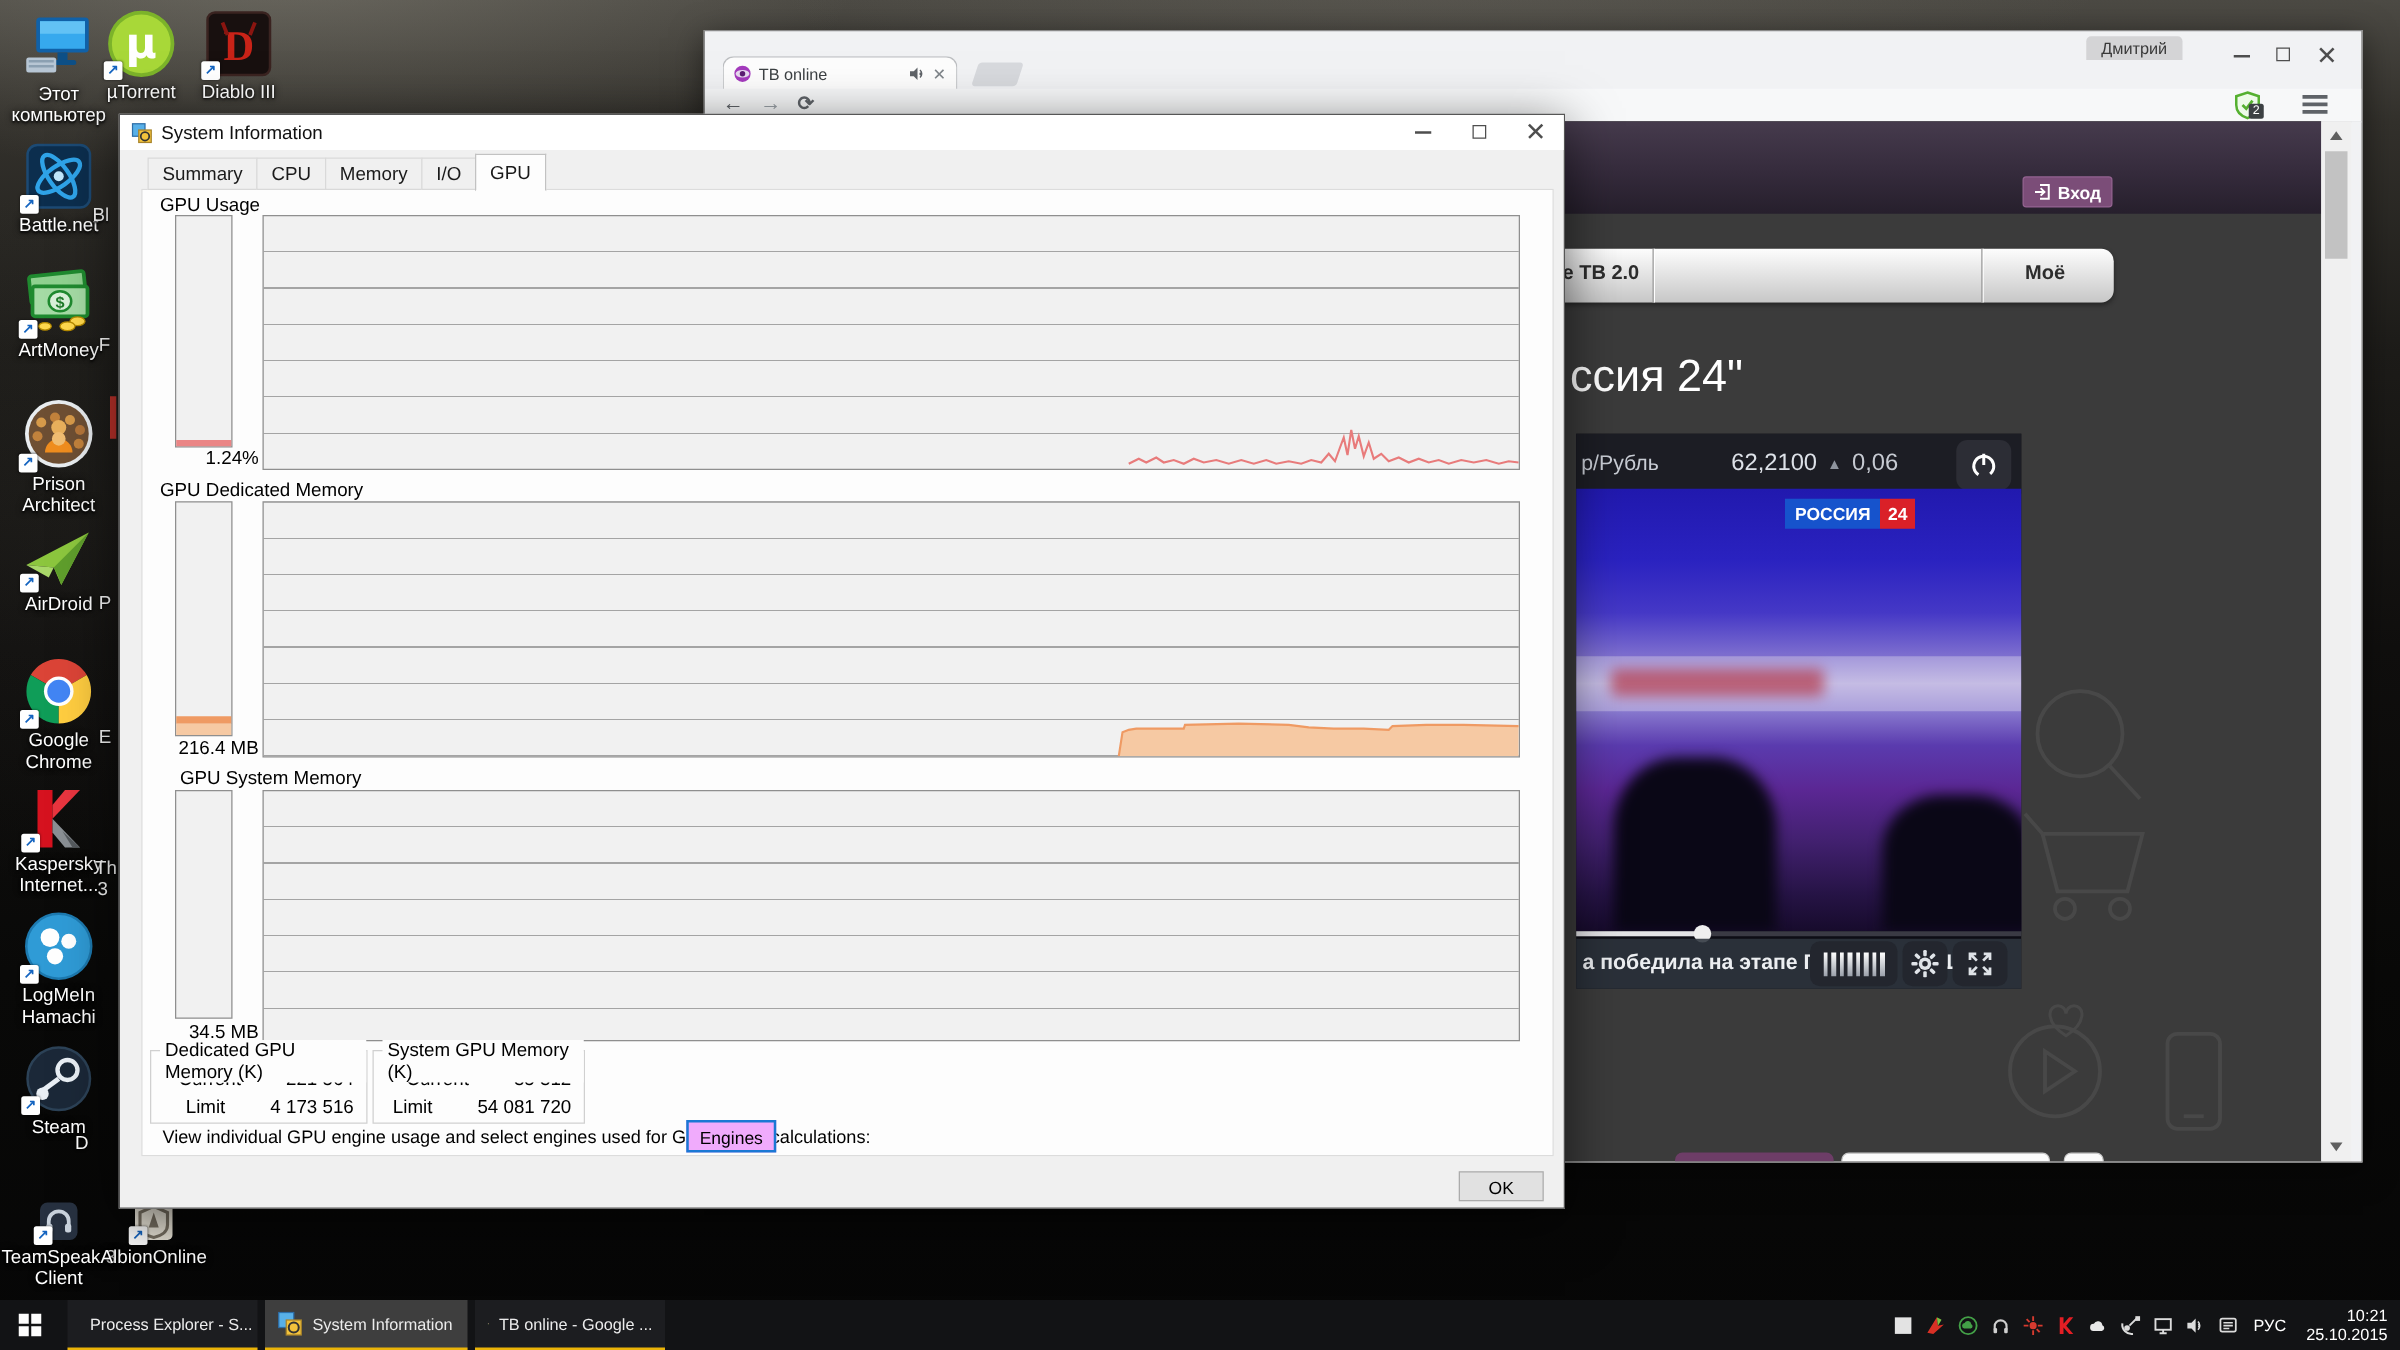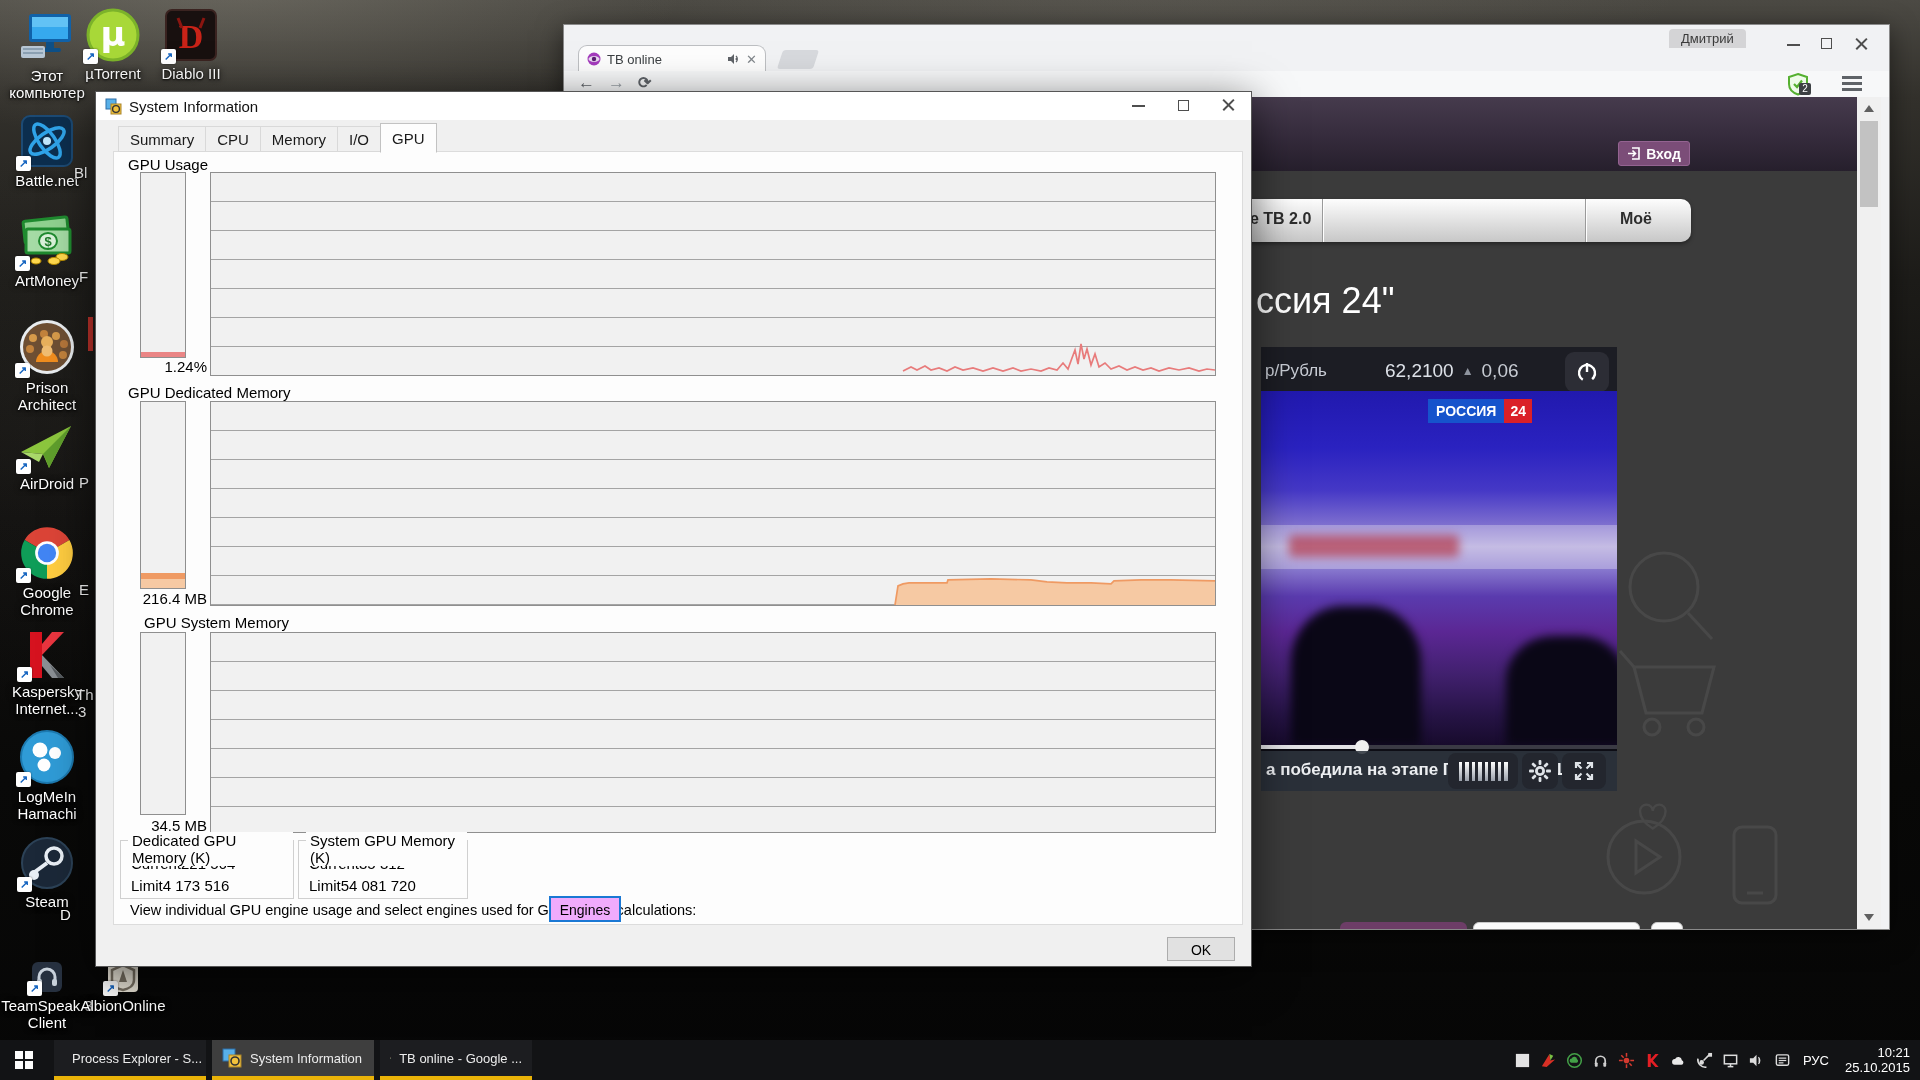--- a/index.html
+++ b/index.html
@@ -123,36 +123,36 @@
     border:1px solid #dcdcdc;box-sizing:content-box;z-index:2;}
   .slabel{position:absolute;font-size:15px;color:#000;}
   .minibar{position:absolute;width:44px;background:#f1f1f1;border:1px solid #8f8f8f;}
   .minifill{position:absolute;left:0;right:0;top:0;bottom:0;display:flex;flex-direction:column;justify-content:flex-end;}
   .sval{position:absolute;font-size:15px;color:#000;width:90px;text-align:right;}
   .graphbox{position:absolute;background:#f1f1f1;border:1px solid #8f8f8f;
     background-image:repeating-linear-gradient(180deg,transparent 0 28px,#a4a4a4 28px 29px);}
   .graphbox svg{position:absolute;left:0;top:0;width:100%;height:100%;}
   .gbox{position:absolute;border:1px solid #d0d0d0;font-size:15px;color:#000;}
   .gtitle{position:absolute;top:-9px;left:7px;background:#fdfdfd;padding:0 4px;}
-  .grow{display:flex;justify-content:flex-start;padding:3px 10px 2px;}
+  .grow{display:flex;justify-content:flex-end;padding:3px 10px 2px;gap:36px;}
   .grow:first-of-type{margin-top:11px;}
   .engines-label{position:absolute;font-size:14.5px;color:#000;}
   .btn-engines{position:absolute;width:72px;height:26px;background:#f0abfc;border:2px solid #1a78d4;
     font-size:14px;color:#000;text-align:center;line-height:22px;box-sizing:border-box;}
   .btn-ok{position:absolute;left:1071px;top:845px;width:68px;height:24px;background:#e1e1e1;
     border:1px solid #acacac;font-size:14px;color:#000;text-align:center;line-height:22px;box-sizing:border-box;}
 
   
   .taskbar{position:absolute;left:0;top:1040px;width:1920px;height:40px;background:#121315;
     display:flex;align-items:stretch;z-index:10;}
   .startbtn{width:48px;display:flex;align-items:center;justify-content:center;}
   .winlogo{display:grid;grid-template-columns:8px 8px;grid-template-rows:8px 8px;gap:1.5px;}
   .winlogo i{background:#fdfdfd;display:block;}
   .tbtn{display:flex;align-items:center;gap:8px;padding:0 10px;margin-left:6px;
-    border-bottom:4px solid #eab308;box-sizing:border-box;font-size:13px;color:#ececec;
+    border-bottom:2px solid #eab308;box-sizing:border-box;font-size:13px;color:#ececec;
     white-space:nowrap;overflow:hidden;background:#1c1d20;}
   .tbtn.active{background:#3e3e3e;}
   .tray{margin-left:auto;display:flex;align-items:center;gap:9px;padding-right:10px;}
   .tray svg{display:block;}
   .lang{font-size:13px;color:#fff;padding:0 3px;}
   .clock{text-align:right;font-size:13px;line-height:15px;color:#fff;padding-left:4px;}
 </style>
 </head>
 <body>
 

